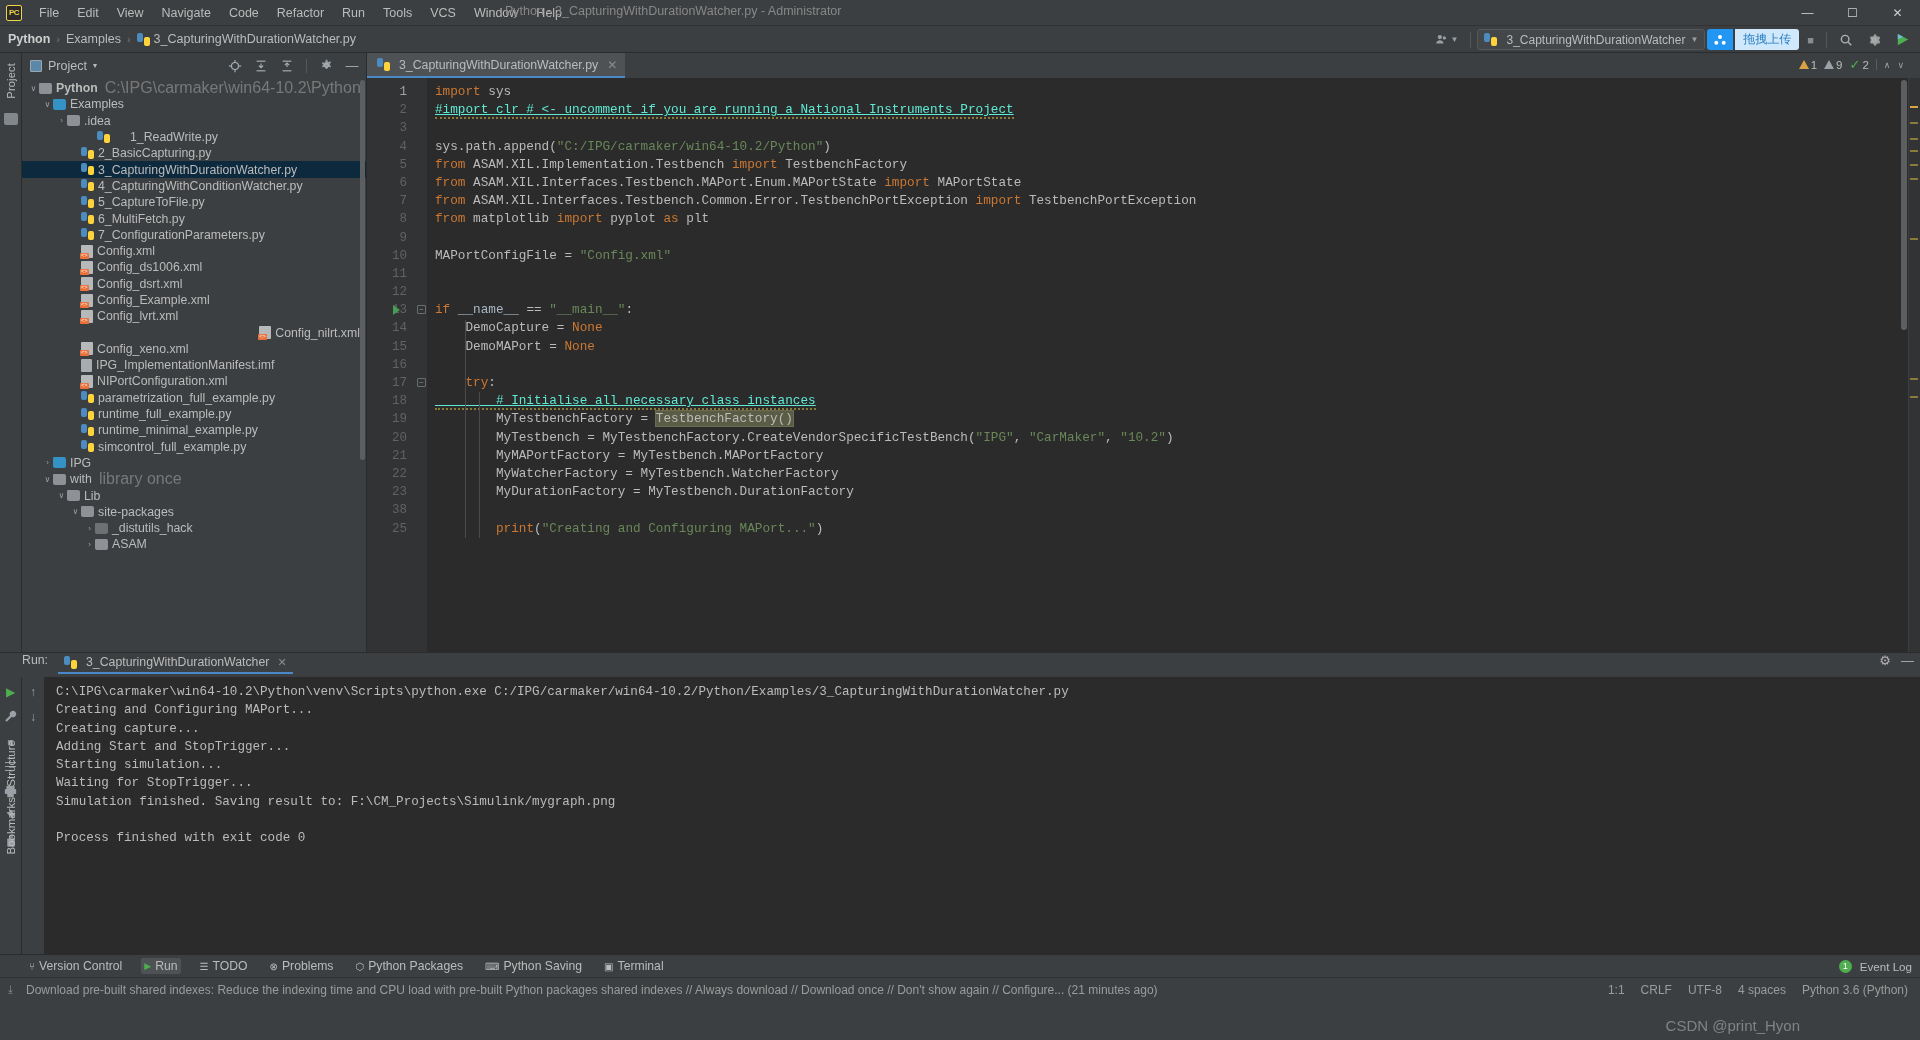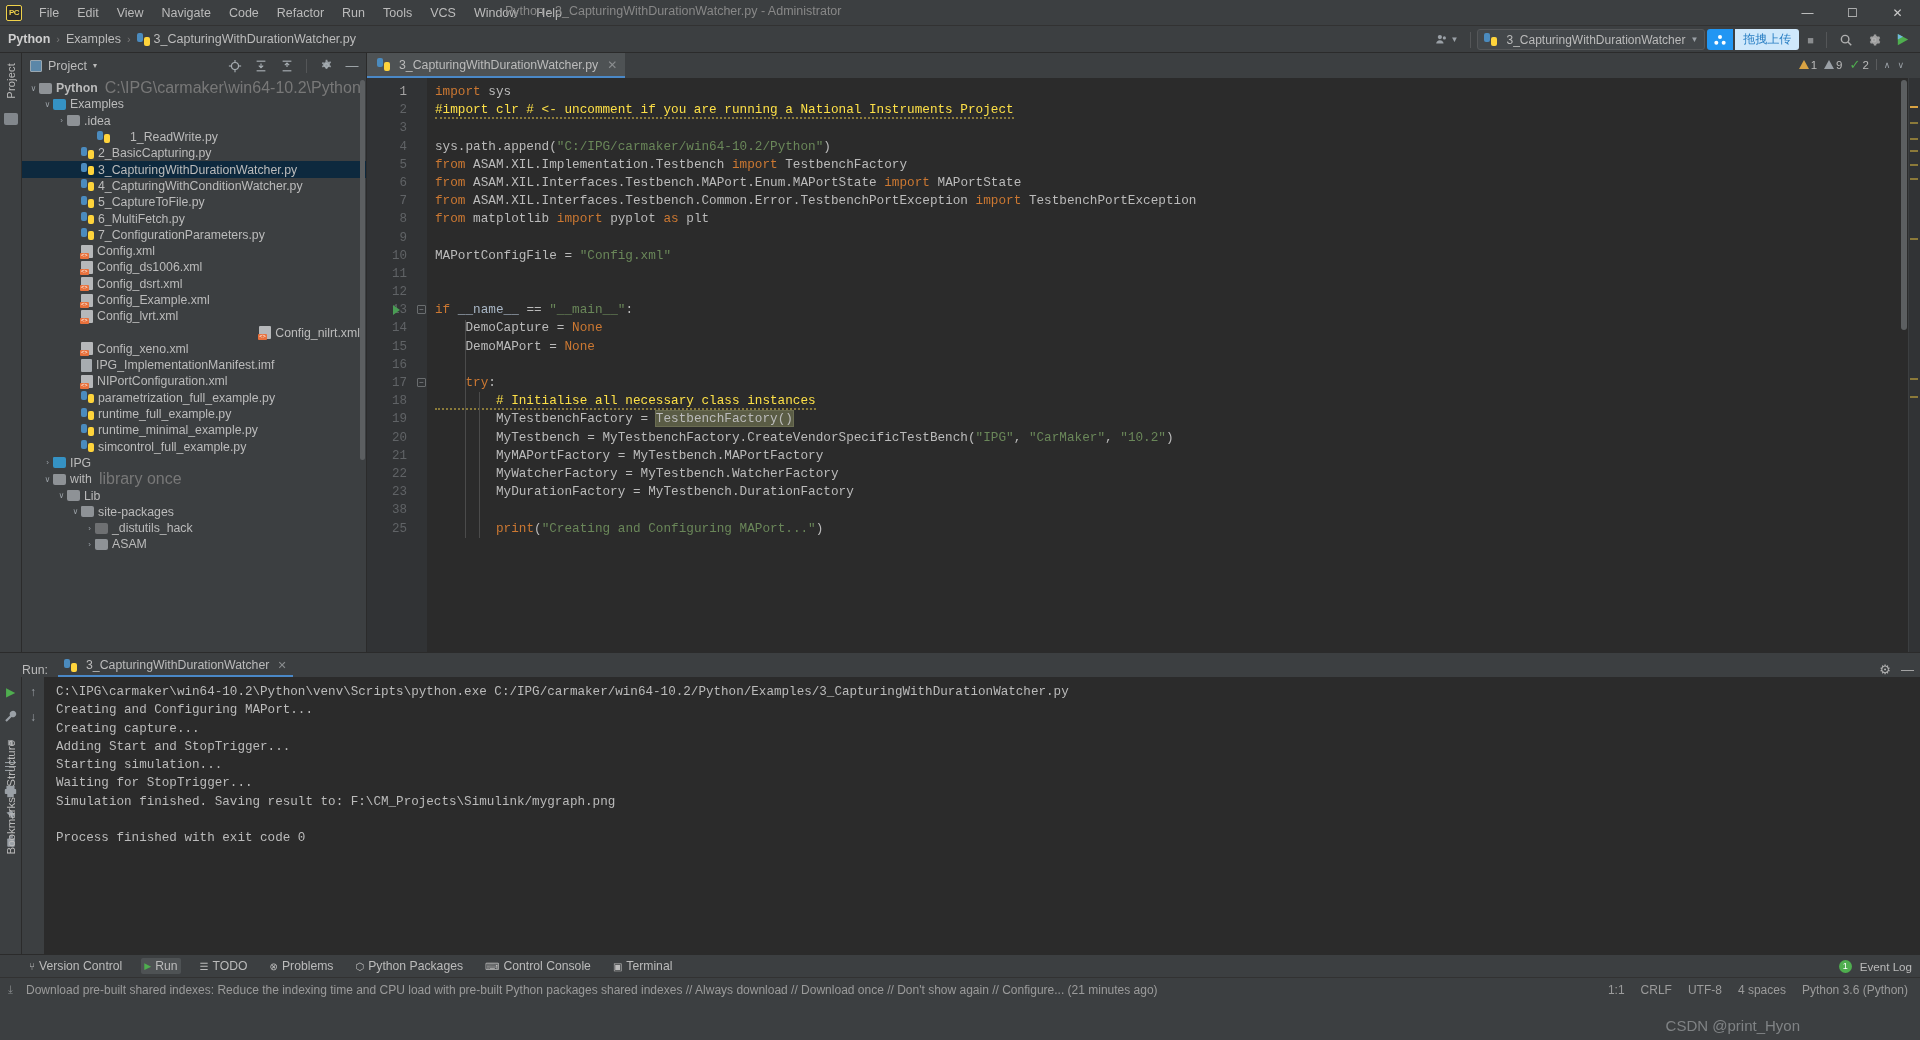--- a/index.html
+++ b/index.html
@@ -169,21 +169,21 @@
     border: 1px solid #6a6d6f; color: #8d9093; font-size: 8px;
     line-height: 7px; text-align: center; background: #313335; border-radius:1px;
   }
   .code {
     flex: 1; padding: 5px 0 0 8px; font-family: "Liberation Mono", monospace;
     font-size: 12.7px; white-space: pre; overflow: hidden; position: relative;
   }
   .code .line { height: 18.2px; line-height: 18.2px; }
   .kw   { color: #cc7832; }
   .str  { color: #6a8759; }
-  .cmt  { color: #fde047; }
+  .cmt  { color: #5eead4; text-decoration: underline; }
   .def  { color: #a9b7c6; }
   .sel-hl { background: #5a5c45; outline: 1px solid #6b6d52; }
   .squiggle { border-bottom: 2px dotted #8a7a3a; }
   .indentguide { position:absolute; width:1px; background:#4b4b4b; }
   .right-marker-bar {
     position: absolute; right: 0; top: 0; width: 12px; height: 100%;
     background: #313335; border-left: 1px solid #3c3f41;
   }
   .marker { position: absolute; right: 2px; width: 8px; height: 2px; }
   .editor-scroll-v {
@@ -200,21 +200,21 @@
     border-bottom: 9px solid #d9a343;
   }
   .warn-tri.grey { border-bottom-color: #9aa0a6; }
   .tick { color: #4fae4f; font-size: 13px; }
   .chev { color: #9aa0a6; font-size: 9px; }
   .vert-sep-right { width:1px; height:11px; background:#5a5c5e; }
 
   
   .run-window { height: 302px; background: #3c3f41; display: flex; flex-direction: column; border-top:1px solid #2b2b2b;}
   .run-header {
-    height: 24px; display: flex; align-items: flex-end; padding-left: 22px;
+    height: 24px; display: flex; align-items: flex-start; padding-left: 22px;
     font-size: 12.3px; color: #bbbbbb; gap: 10px; position: relative;
   }
   .run-tab {
     display: flex; align-items: center; gap: 5px; padding: 2px 6px 3px 6px;
     border-bottom: 2px solid #4a88c7;
   }
   .run-tab .x { color:#8a8d8f; font-size: 11px; margin-left:3px;}
   .run-hdr-right { position:absolute; right: 6px; display:flex; gap:10px; align-items:center; color:#b0b0b0; font-size:13px;}
   .run-body { flex: 1; display: flex; }
   .run-sidebar {
@@ -690,21 +690,21 @@
     <span class="tw-item">
       <span style="font-size:10px">⊗</span>
       <span>Problems</span>
     </span>
     <span class="tw-item">
       <span style="font-size:10px">⬡</span>
       <span>Python Packages</span>
     </span>
     <span class="tw-item">
       <span style="font-size:10px">⌨</span>
-      <span>Control Console</span>
+      <span>Python Saving</span>
     </span>
     <span class="tw-item">
       <span style="font-size:10px">▣</span>
       <span>Terminal</span>
     </span>
     <span class="tb-right">
       <span class="evt-dot">1</span>
       <span>Event Log</span>
     </span>
   </div>

